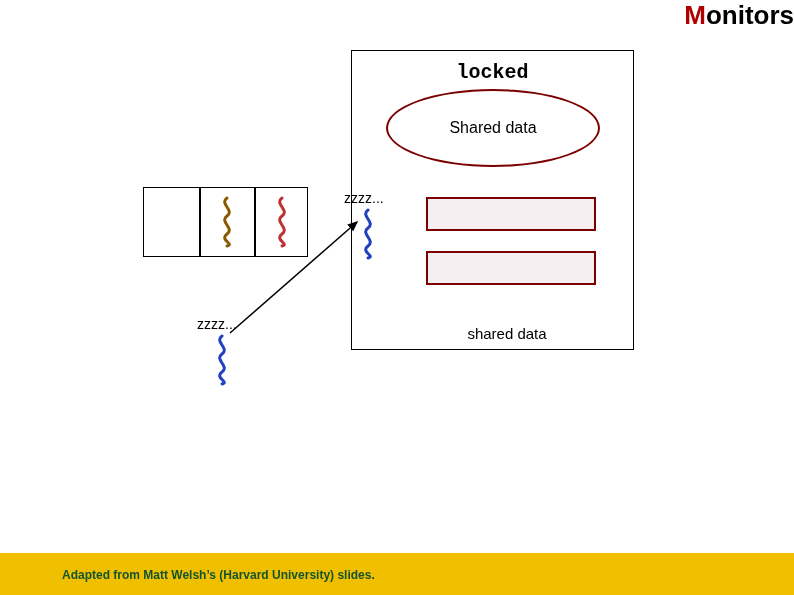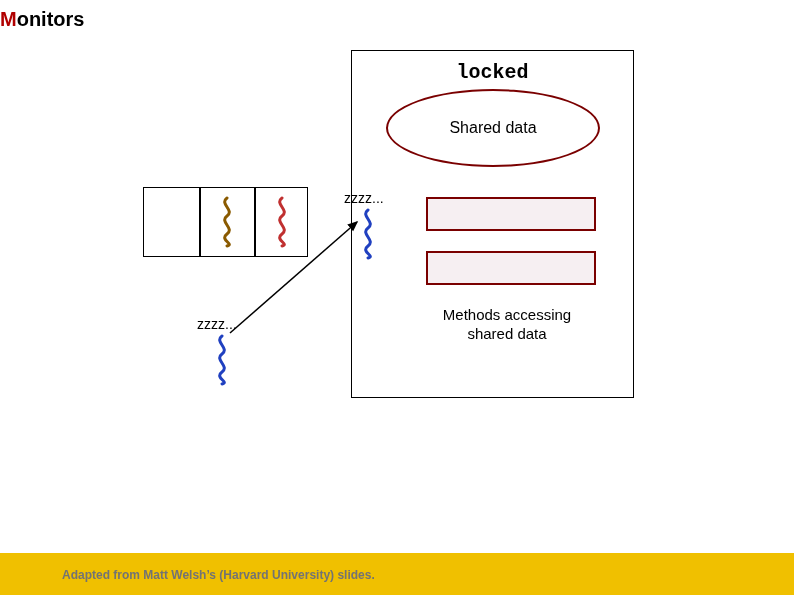--- a/index.html
+++ b/index.html
@@ -5,33 +5,32 @@
   * { margin: 0; padding: 0; box-sizing: border-box; }
   body {
     width: 794px;
     height: 595px;
     background: #fff;
     font-family: Arial, Helvetica, sans-serif;
     position: relative;
     overflow: hidden;
   }
   .title {
-    text-align: left;
-    font-size: 20px;
+    text-align: right;
+    font-size: 26px;
     font-weight: bold;
-    margin-top: 8px;
     color: #000;
   }
   .title .hi { color: #b00000; }
   .monitor-box {
     position: absolute;
     left: 351px;
     top: 50px;
     width: 283px;
-    height: 348px;
+    height: 300px;
     border: 1.5px solid #000;
     background: #fff;
   }
   .locked-label {
     position: absolute;
     left: 0; right: 0; top: 10px;
     text-align: center;
     font-family: "Courier New", monospace;
     font-size: 20px;
     font-weight: bold;
@@ -118,39 +117,39 @@
     width: 794px;
     height: 42px;
     background: #f0c000;
   }
   .footer-text {
     position: absolute;
     left: 62px;
     bottom: 13px;
     font-size: 12px;
     font-weight: bold;
-    color: #737373;
+    color: #14532d;
   }
 </style>
 </head>
 <body>
 
 <div class="title">
   <span class="hi">M</span><span>onitors</span>
 </div>
 
 <div class="monitor-box">
   <div class="locked-label">locked</div>
   <div class="shared-ellipse">
     <span>Shared data</span>
   </div>
   <div class="method-slot a"></div>
   <div class="method-slot b"></div>
   <div class="methods-caption">
-    <span>Methods accessing</span><br>
+    <br>
     <span>shared data</span>
   </div>
 </div>
 
 <div class="waiting-box">
   <div class="divider d1"></div>
   <div class="divider d2"></div>
 
   <svg class="squiggle" style="left:73px;top:8px;" width="20" height="52" viewBox="0 0 20 52">
     <path d="M10 2 C 2 8, 18 14, 10 20 C 2 26, 18 32, 10 38 C 2 44, 18 48, 10 50" stroke="#8a5a00" stroke-width="3" fill="none" stroke-linecap="round"></path>

